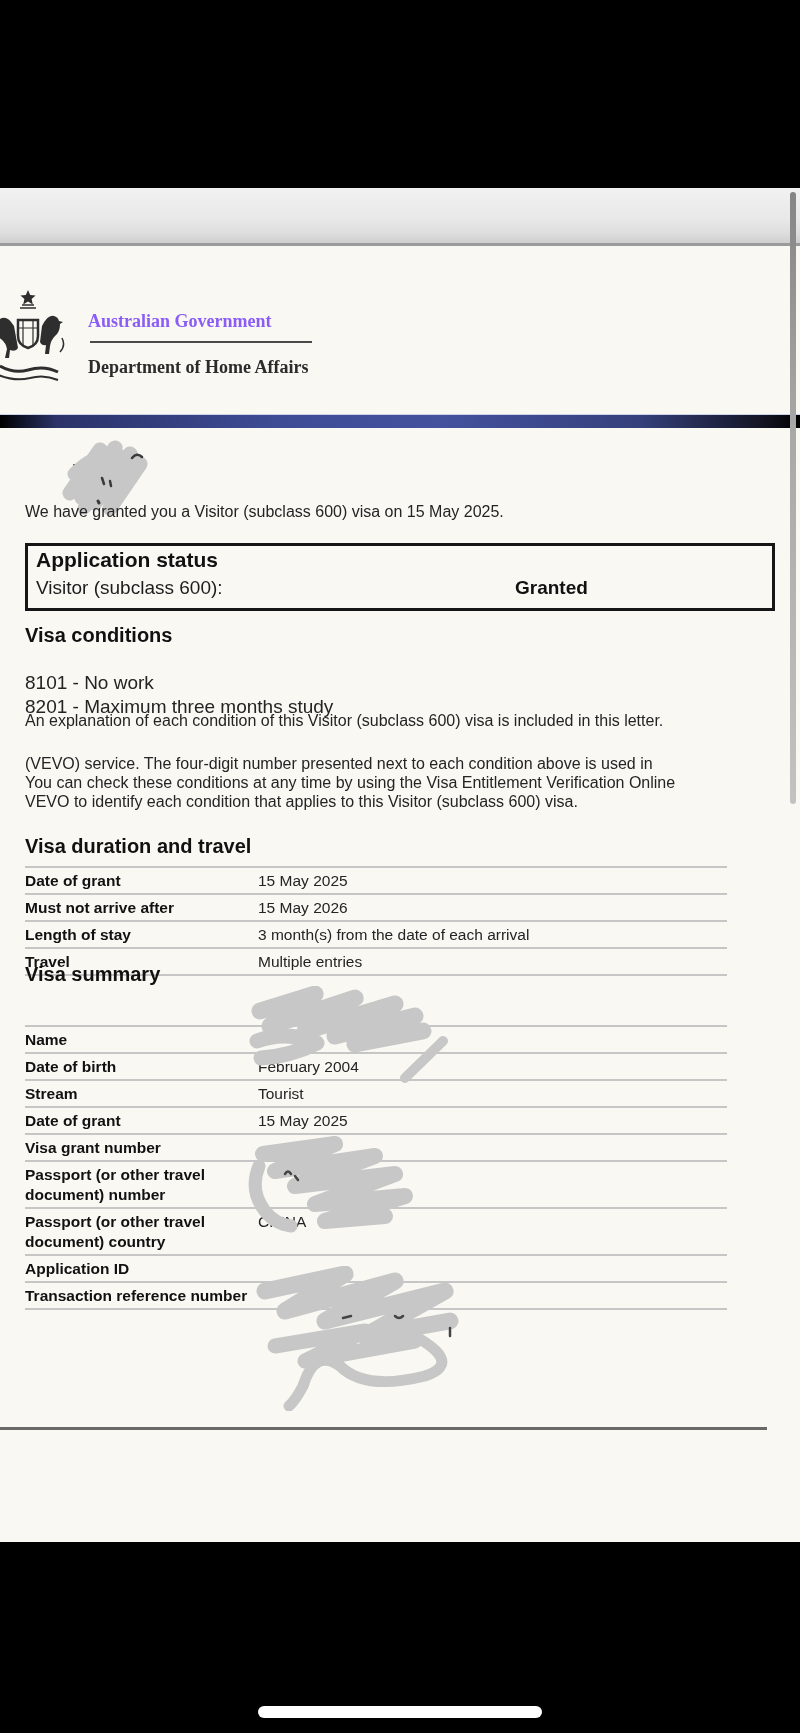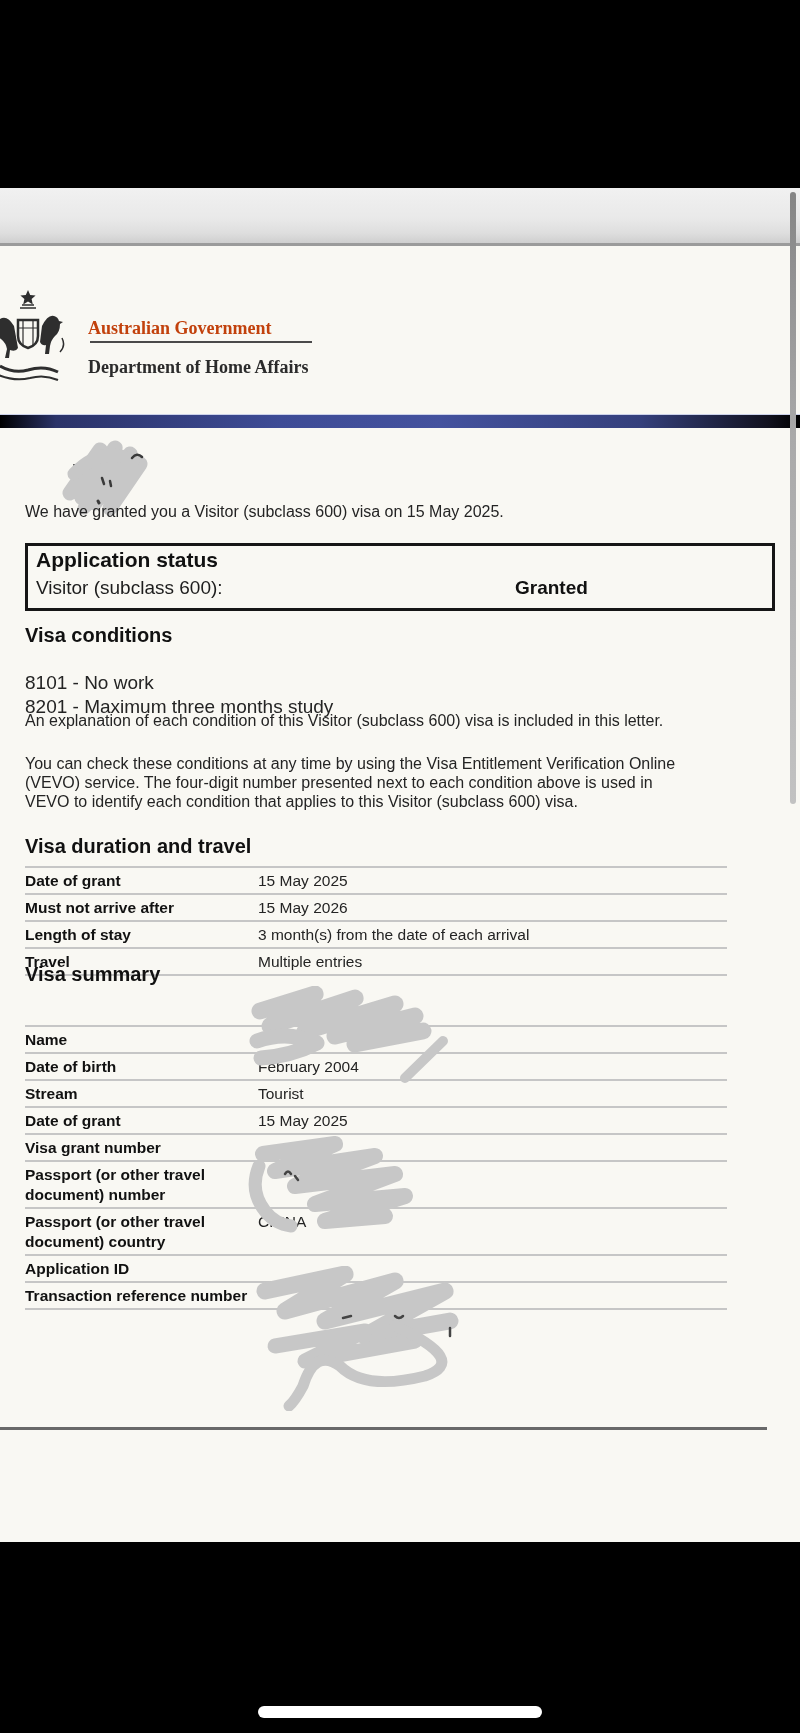--- a/index.html
+++ b/index.html
@@ -9,22 +9,22 @@
   .gray-strip{position:absolute;left:0;top:188px;width:800px;height:55px;
     background:linear-gradient(180deg,#f1f1f1 0%,#e9e9e9 55%,#dedede 82%,#cfcfcf 100%);
     border-bottom:3px solid #9b9b9b;}
   
   .document{position:absolute;left:0;top:246px;width:800px;height:1296px;background:#f9f8f3;}
   
   .scrollbar{position:absolute;left:790px;top:192px;width:6px;height:612px;border-radius:3px;
     background:linear-gradient(180deg,#858585 0%,#a9a9a9 40%,#c2c2c2 100%);}
   
   .crest{position:absolute;left:-12px;top:42px;width:80px;height:100px;}
-  .gov-name{position:absolute;left:88px;top:72px;font-family:"Liberation Serif",serif;
-    font-weight:bold;font-size:18px;color:#c2410c;white-space:nowrap;}
+  .gov-name{position:absolute;left:88px;top:65px;font-family:"Liberation Serif",serif;
+    font-weight:bold;font-size:18px;color:#8b5cf6;white-space:nowrap;}
   .hdr-divider{position:absolute;left:90px;top:95px;width:222px;height:2px;background:#4a4a4a;}
   .dept-name{position:absolute;left:88px;top:111px;font-family:"Liberation Serif",serif;
     font-weight:bold;font-size:18px;color:#2b2b2b;white-space:nowrap;}
   
   .navy-band{position:absolute;left:0;top:168px;width:800px;height:13px;border-top:1px solid #ccd2ea;
     background:linear-gradient(90deg,#000 0%,#2b3368 7%,#3e4c96 35%,#44529e 55%,#35407c 80%,#12121f 96%,#000 100%);}
   .body-text{font-size:16px;line-height:19px;color:#242424;}
   .dear-line{position:absolute;left:25px;top:215px;margin-left:47px;}
   .intro-line{position:absolute;left:25px;top:256px;width:760px;}
   
@@ -97,22 +97,22 @@
 
     <div class="section-title" style="top:378px">Visa conditions</div>
     <div class="cond-list">
       <div>8101 - No work</div>
       <div>8201 - Maximum three months study</div>
     </div>
 
     <div class="body-text explanation">An explanation of each condition of this Visitor (subclass 600) visa is included in this letter.</div>
 
     <div class="body-text vevo">
+      <div>(VEVO) service. The four-digit number presented next to each condition above is used in</div>
       <div>You can check these conditions at any time by using the Visa Entitlement Verification Online</div>
-      <div>(VEVO) service. The four-digit number presented next to each condition above is used in</div>
       <div>VEVO to identify each condition that applies to this Visitor (subclass 600) visa.</div>
     </div>
 
     <div class="section-title" style="top:589px">Visa duration and travel</div>
     <div class="vtable" style="top:620px">
       <div class="trow">
         <span class="tlabel">Date of grant</span>
         <span class="tvalue">15 May 2025</span>
       </div>
       <div class="trow">

